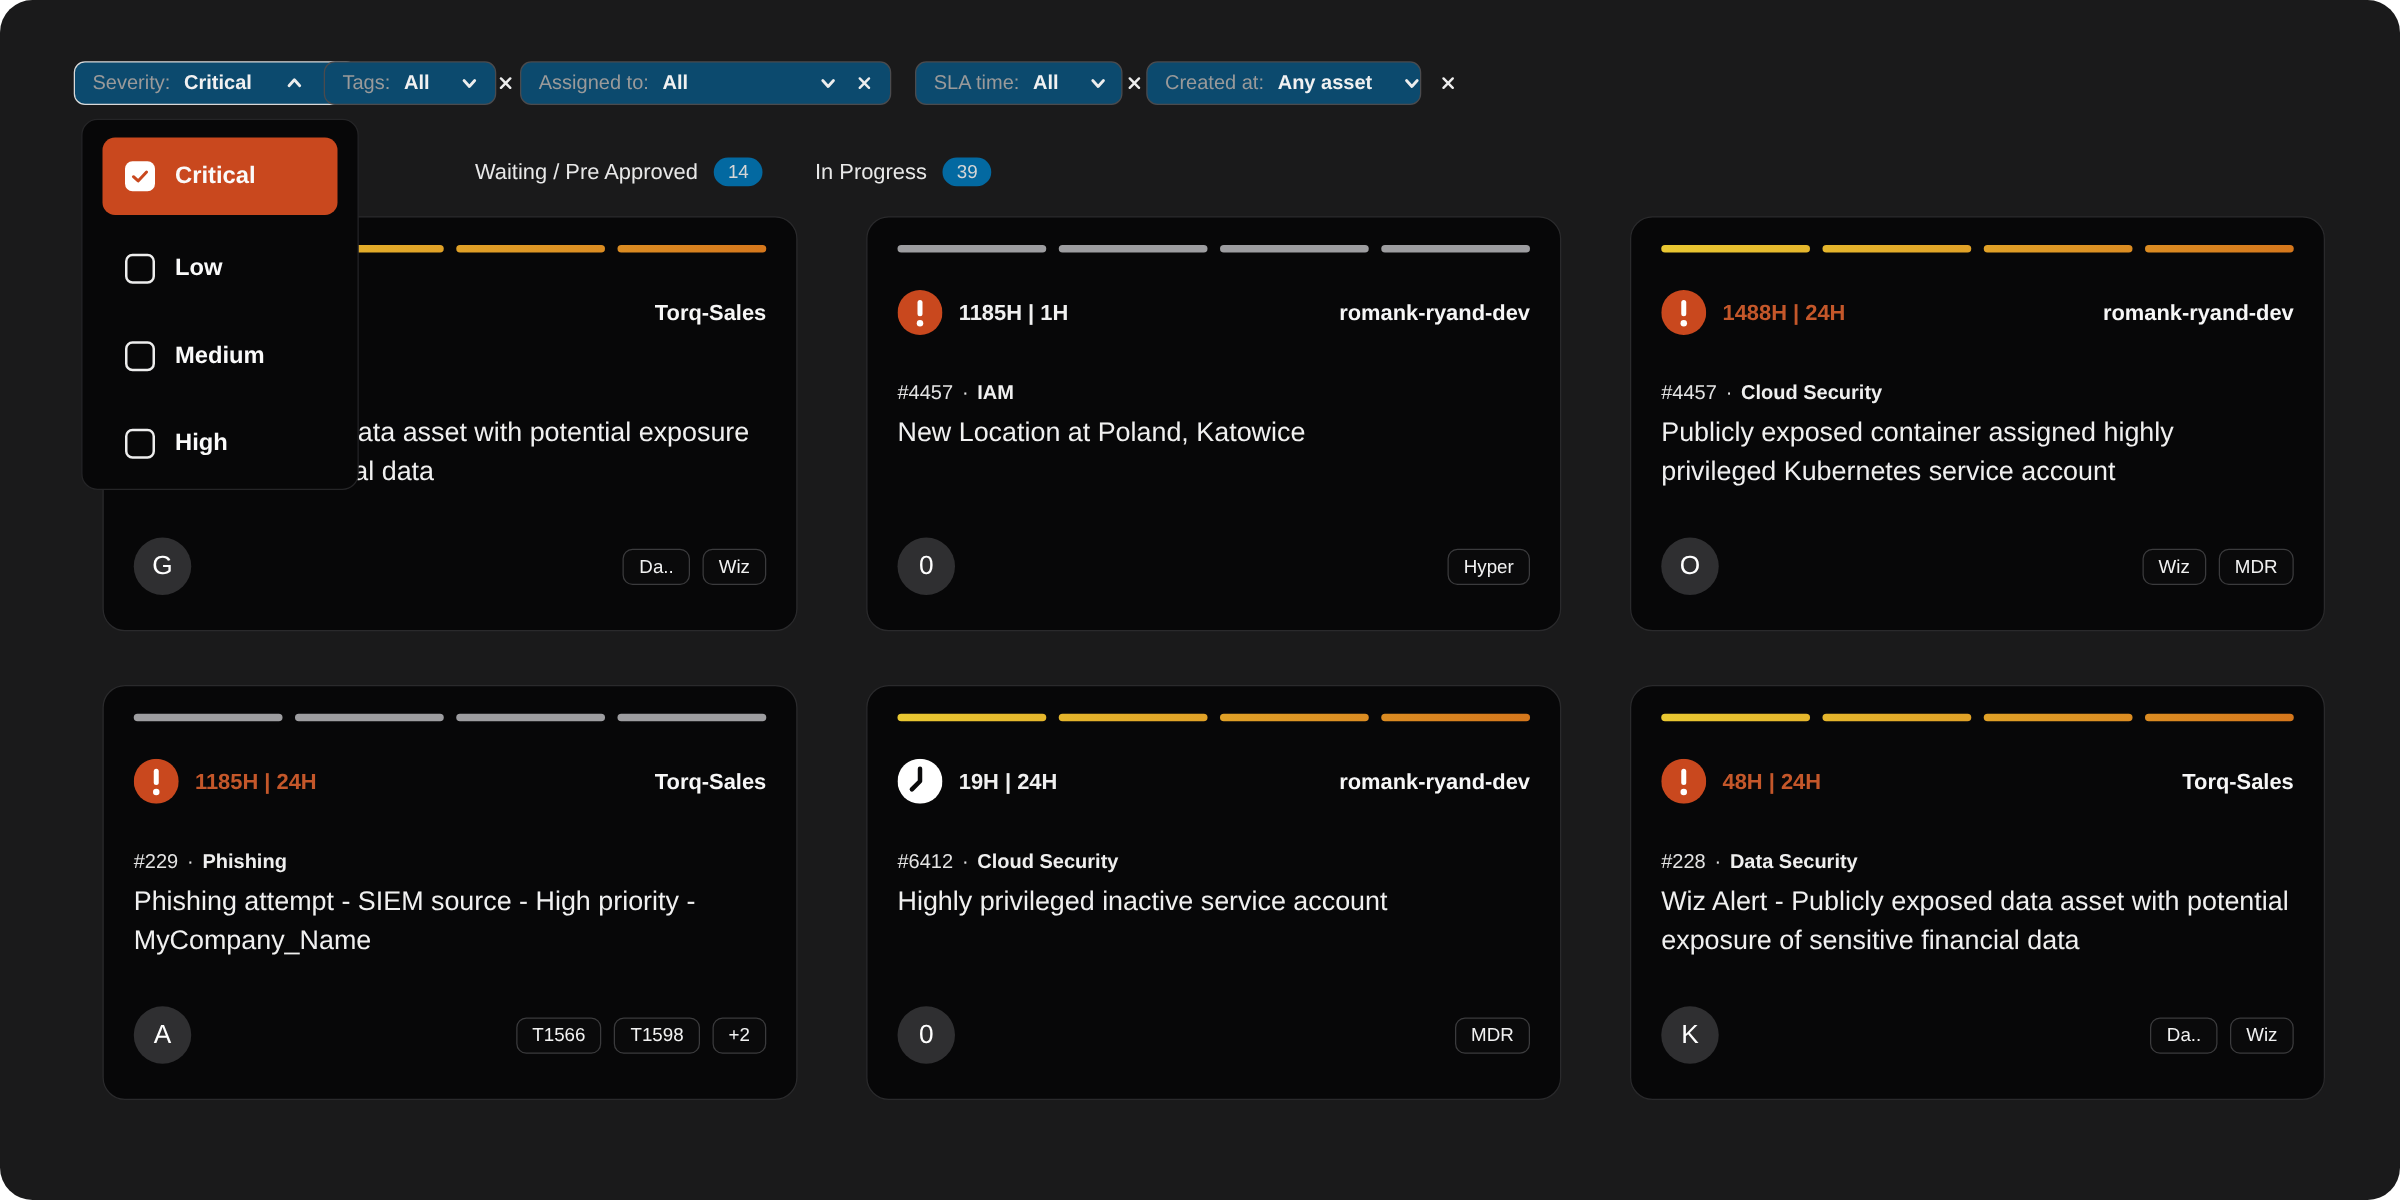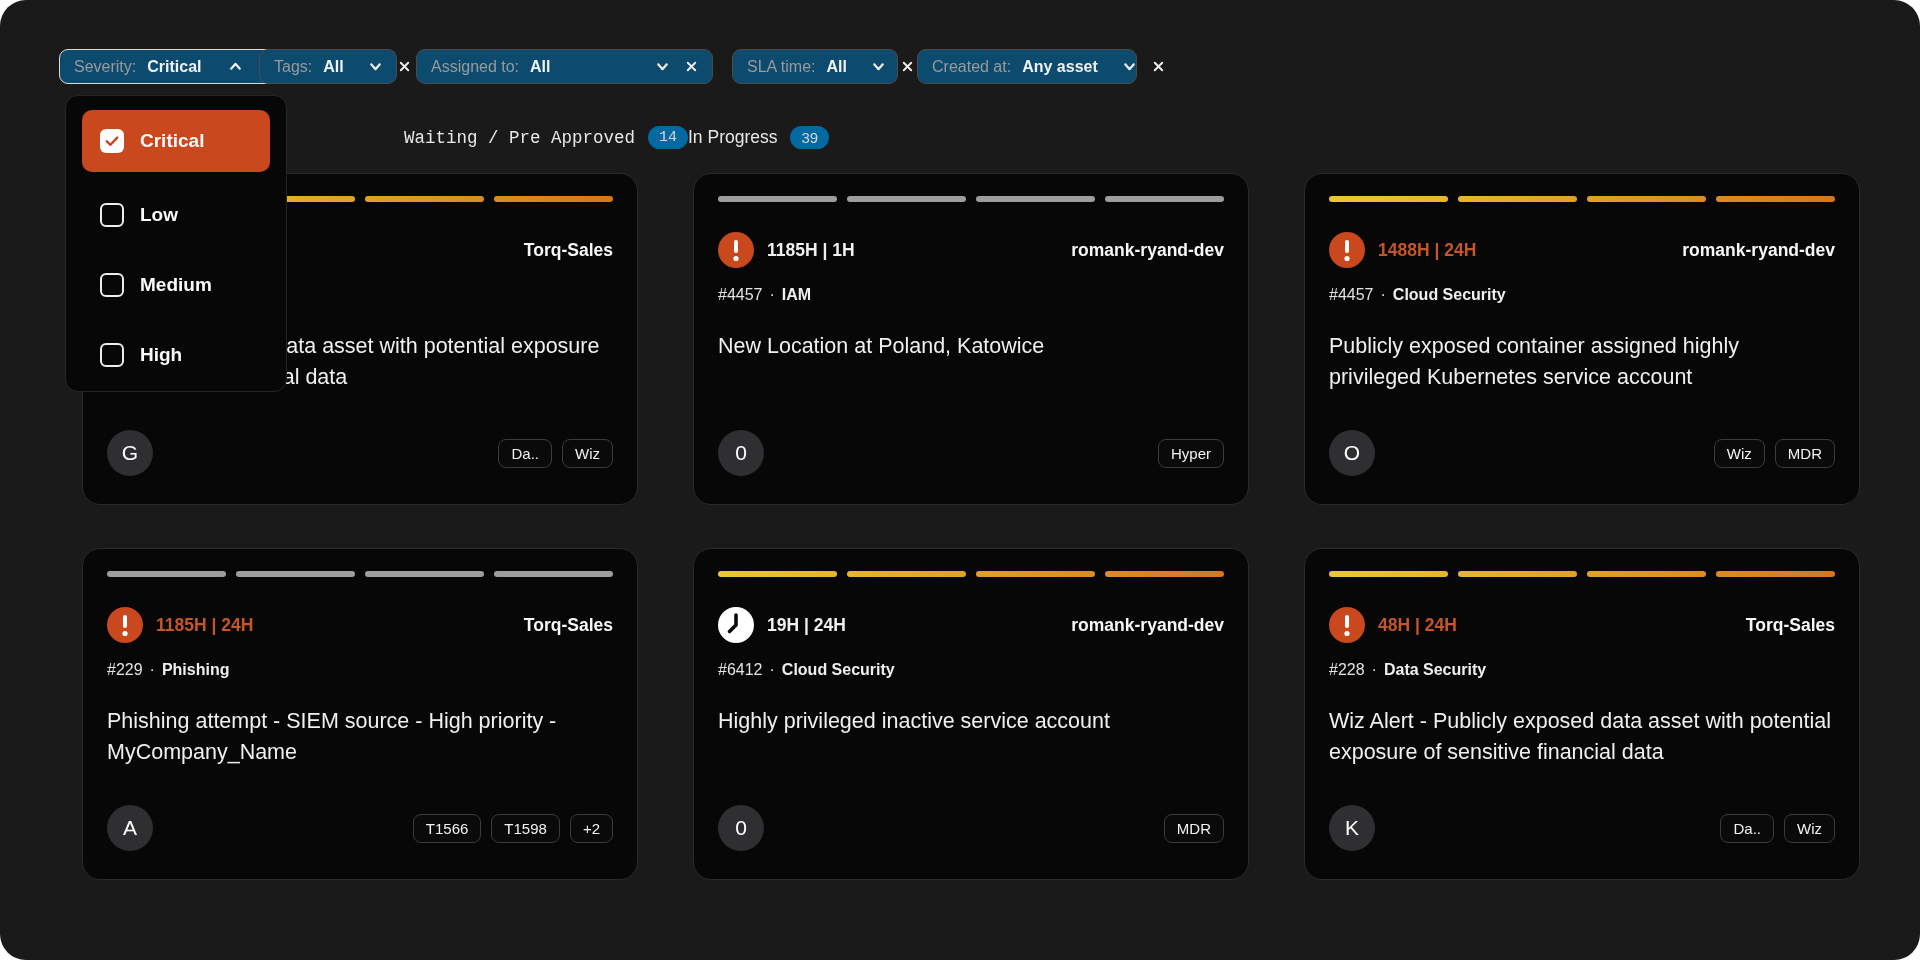--- a/index.html
+++ b/index.html
@@ -39,22 +39,22 @@
   }
   .dd-item.plain { height:70px; padding:0 18px; }
   .dd-label { color:#FAFAFA; font-size:19px; font-weight:700; }
   .cbx { width:24px; height:24px; border-radius:6px; flex:0 0 auto;
          display:flex; align-items:center; justify-content:center; }
   .cbx.checked { background:#FFFFFF; }
   .cbx.unchecked { border:2px solid #EDEDED; background:transparent; }
 
   
   .col-head { position:absolute; top:126px; display:flex; align-items:center; gap:13px; }
-  #col-head-0 { left:404px;font-family:Liberation Mono, monospace; }
-  #col-head-1 { left:688px; }
+  #col-head-0 { left:380px; }
+  #col-head-1 { left:652px; }
   .col-head-label { color:#E8E8E8; font-size:17.5px; white-space:nowrap; }
   .col-count { background:#0369a1; color:#D6D6D6; font-size:15px;
                border-radius:12px; padding:3px 11px; }
 
   
   .grid {
     position:absolute; left:82px; top:173px;
     display:grid; grid-template-columns:556px 556px 556px;
     grid-column-gap:55px; grid-row-gap:43px;
   }
@@ -74,21 +74,21 @@
 
   .card-head { position:absolute; left:24px; right:24px; top:58px; height:36px;
                display:flex; align-items:center; }
   .head-icon { width:36px; height:36px; flex:0 0 auto; }
   .head-icon svg { display:block; }
   .sla { font-size:17.5px; font-weight:700; margin-left:13px; white-space:nowrap; }
   .sla.white { color:#F0F0F0; }
   .sla.orange { color:#C4572A; }
   .project { margin-left:auto; font-size:17.5px; font-weight:700; color:#F7F7F7; white-space:nowrap; }
 
-  .ref-line { position:absolute; left:24px; top:112px; font-size:16px; color:#E3E3E3;
+  .ref-line { position:absolute; left:24px; top:132px; font-size:16px; color:#E3E3E3;
               display:flex; gap:7px; align-items:flex-end; }
   .ref-cat { font-weight:700; color:#EFEFEF; }
   .title { position:absolute; left:24px; right:24px; top:157px;
            font-size:21.5px; line-height:31px; color:#F0F0F0; }
 
   .card-foot { position:absolute; left:24px; right:24px; bottom:28px; height:46px;
                display:flex; align-items:center; }
   .avatar { width:46px; height:46px; border-radius:50%; background:#2F2F31;
             color:#FFFFFF; font-size:21px; display:flex; align-items:center;
             justify-content:center; }

